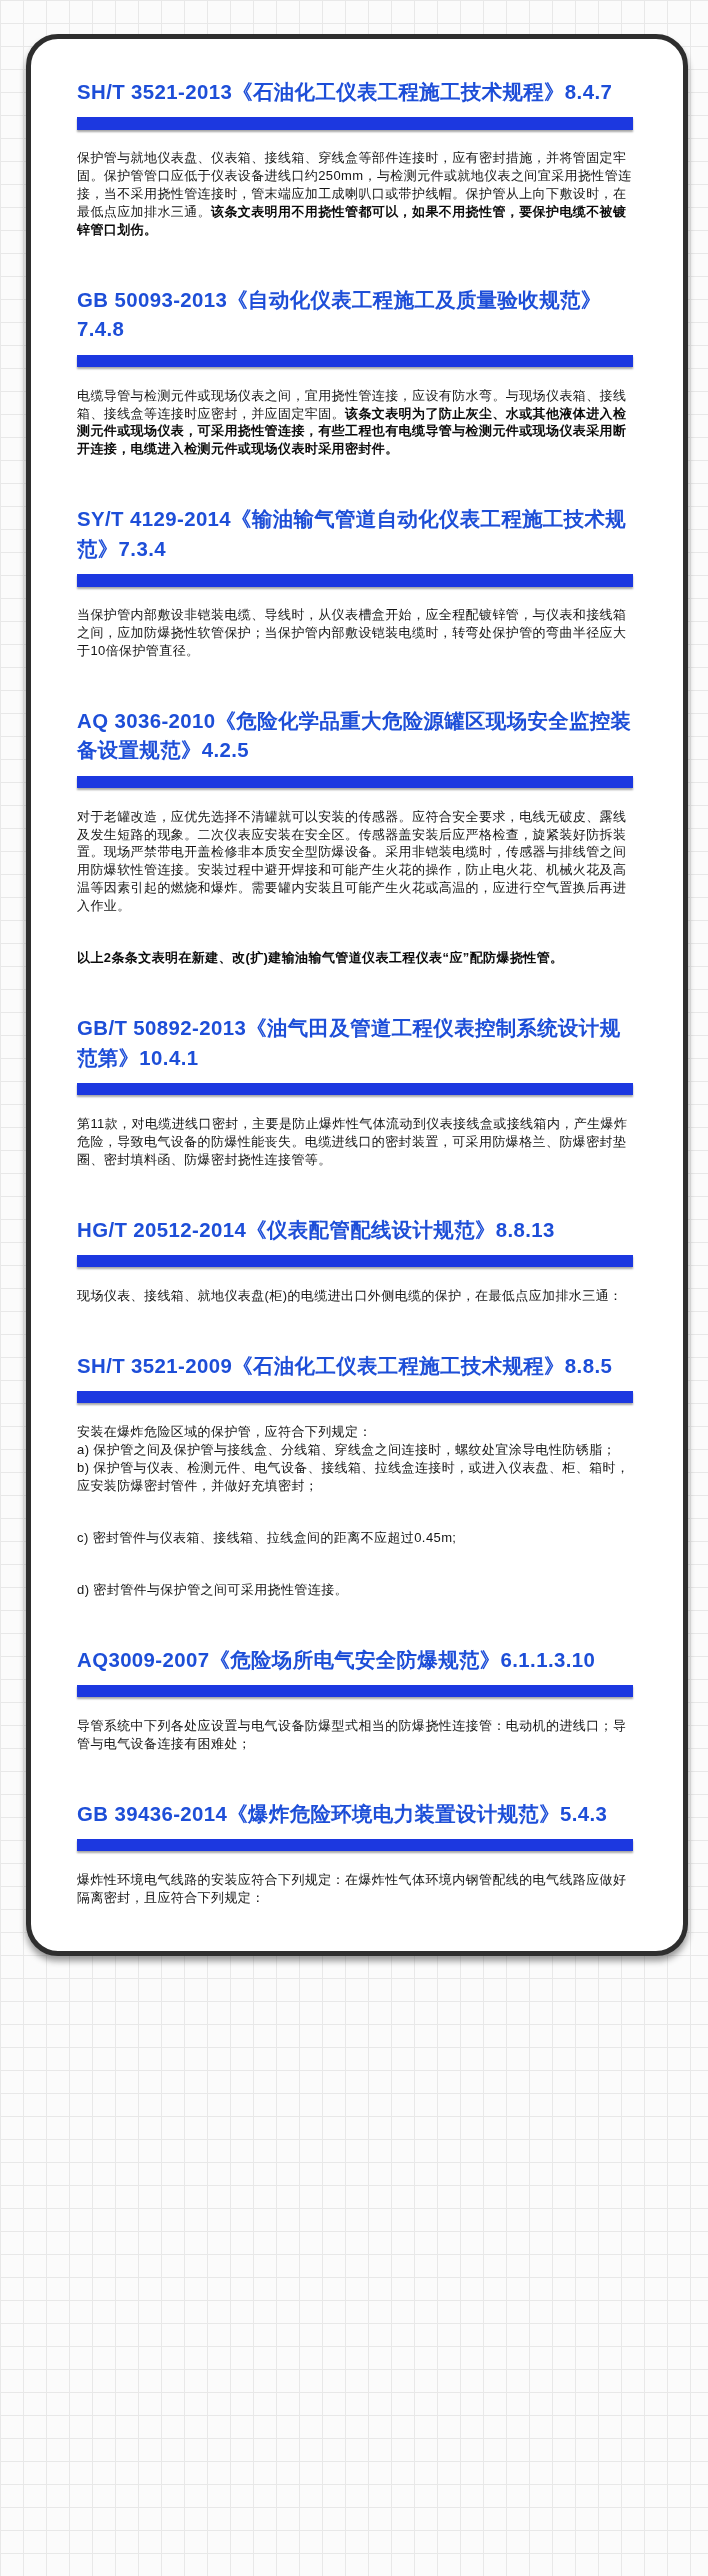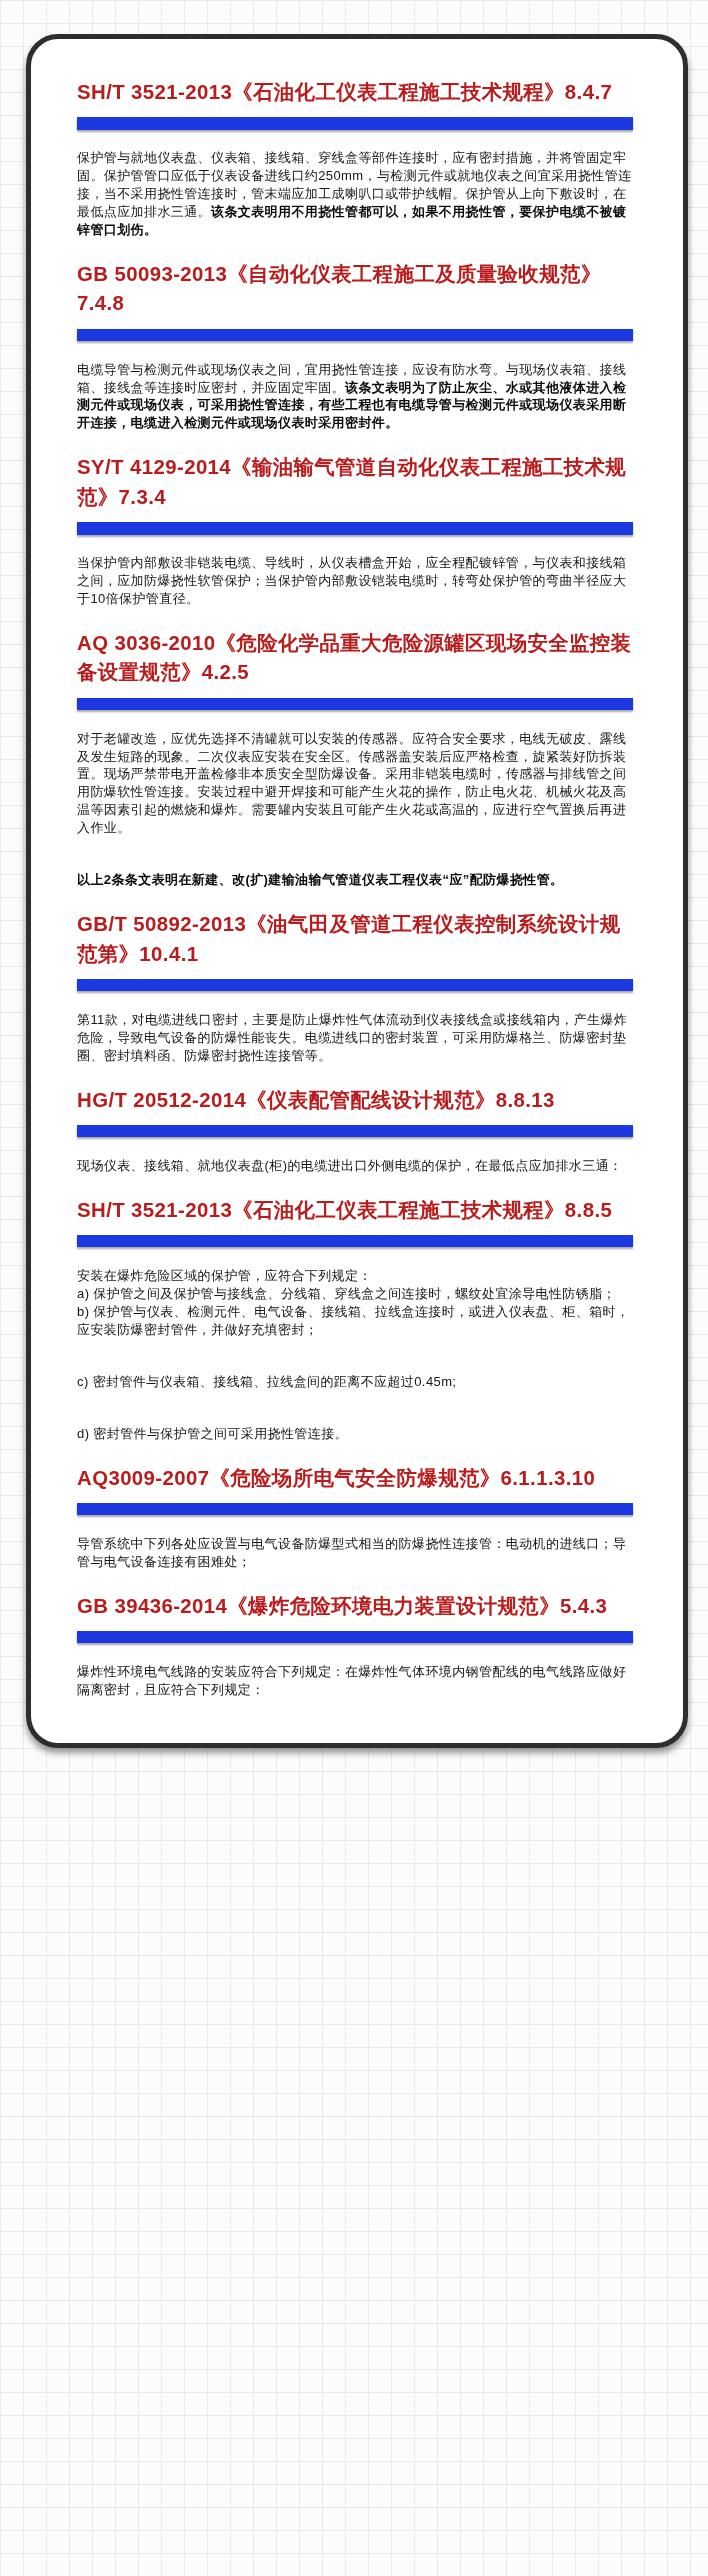--- a/index.html
+++ b/index.html
@@ -20,28 +20,28 @@
   .card {
     box-sizing: border-box;
     width: 662px;
     margin: 34px 0 0 26px;
     background: #ffffff;
     border: 5.3px solid #2e2e2e;
     border-radius: 32px;
     box-shadow: 0 5.3px 6.2px -0.9px rgba(30,30,30,0.45);
     padding: 39px 50px 44px 46px;
   }
-  .section { margin-top: 21px; }
+  .section { margin-top: 47px; }
   .section:first-child { margin-top: 0; }
   .heading {
     margin: 0;
     font-size: 20.4px;
     line-height: 1.45;
     font-weight: 700;
-    color: #b91c1c;
+    color: #1d4ed8;
     letter-spacing: 0.4px;
   }
   .accent-bar {
     height: 12.4px;
     margin-top: 9.7px;
     background: #1c38e0;
     box-shadow: 0 1.8px 1.8px rgba(0,0,0,0.35);
   }
   .para {
     margin: 0;
@@ -103,21 +103,21 @@
 
   <section class="section">
     <h2 class="heading">HG/T 20512-2014《仪表配管配线设计规范》8.8.13</h2>
     <div class="accent-bar"></div>
     <div>
           <p class="para"><span>现场仪表、接线箱、就地仪表盘(柜)的电缆进出口外侧电缆的保护，在最低点应加排水三通：</span></p>
         </div>
   </section>
 
   <section class="section">
-    <h2 class="heading">SH/T 3521-2013《石油化工仪表工程施工技术规程》8.8.5</h2>
+    <h2 class="heading">SH/T 3521-2009《石油化工仪表工程施工技术规程》8.8.5</h2>
     <div class="accent-bar"></div>
     <div>
           <p class="para"><span>安装在爆炸危险区域的保护管，应符合下列规定：
 a) 保护管之间及保护管与接线盒、分线箱、穿线盒之间连接时，螺纹处宜涂导电性防锈脂；
 b) 保护管与仪表、检测元件、电气设备、接线箱、拉线盒连接时，或进入仪表盘、柜、箱时，应安装防爆密封管件，并做好充填密封；</span></p>
           <p class="para"><span>c) 密封管件与仪表箱、接线箱、拉线盒间的距离不应超过0.45m;</span></p>
           <p class="para"><span>d) 密封管件与保护管之间可采用挠性管连接。</span></p>
         </div>
   </section>
 

